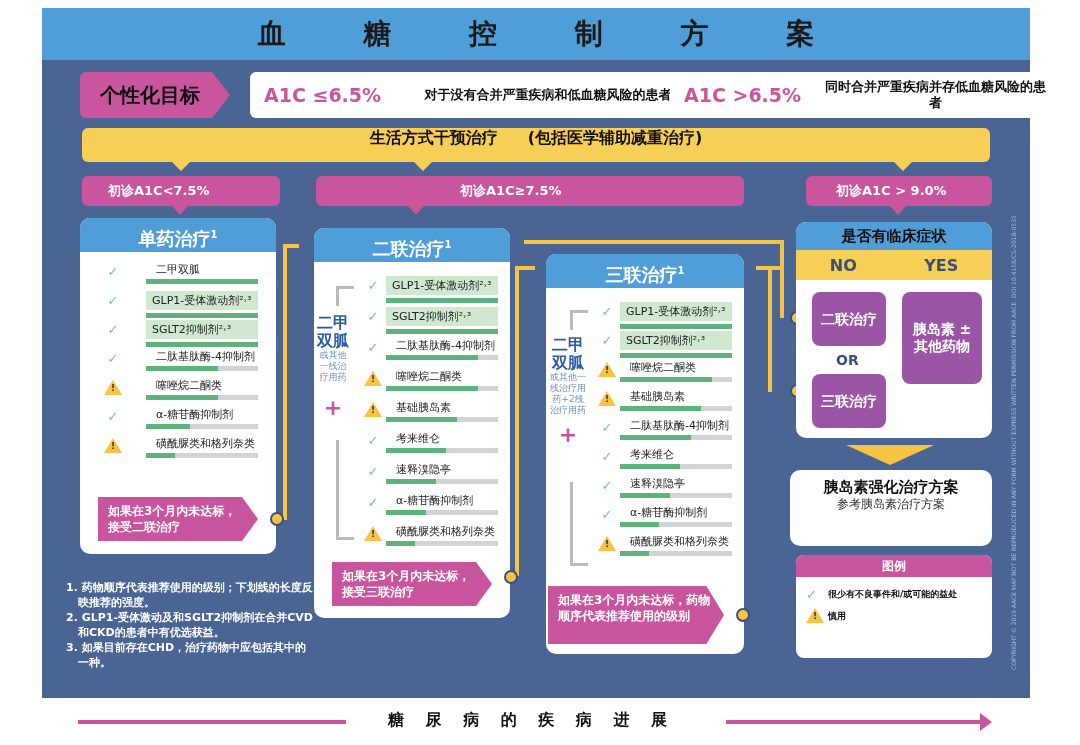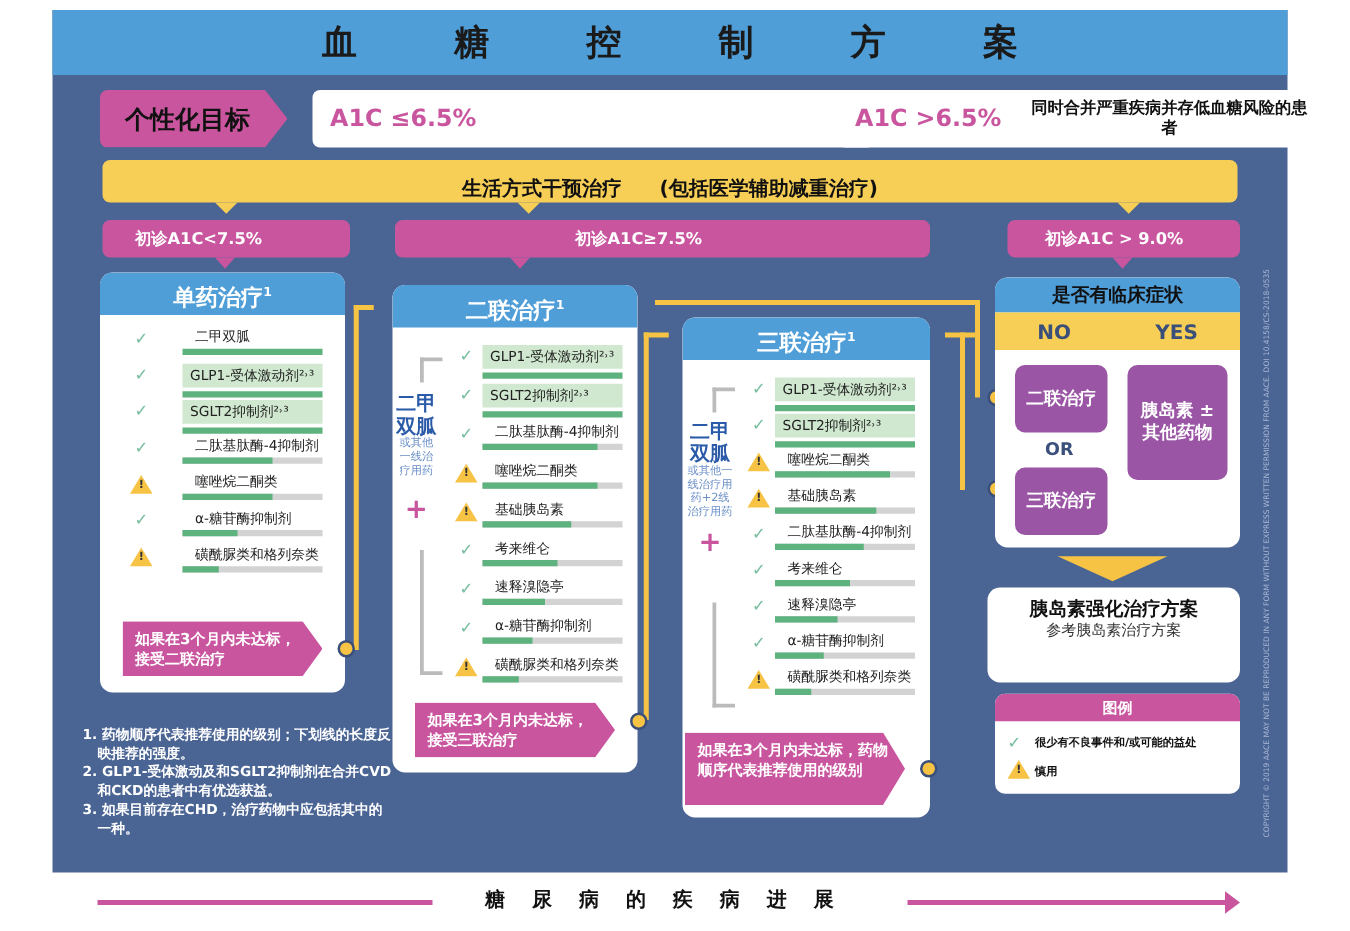--- a/index.html
+++ b/index.html
@@ -5,21 +5,21 @@
 *{box-sizing:border-box;margin:0;padding:0}
 body{width:1080px;height:745px;background:#fff;font-family:"DejaVu Sans","Liberation Sans",sans-serif;position:relative;overflow:hidden}
 .abs{position:absolute}
 #frame{left:42px;top:8px;width:988px;height:690px;background:#4a6494}
 #titlebar{left:42px;top:8px;width:988px;height:52px;background:#4f9ed8;display:flex;align-items:center;justify-content:center}
 #titlebar span{font-size:28px;font-weight:bold;color:#1a1a1a;letter-spacing:34px;padding-left:34px}
 .tag-target{left:80px;top:72px;width:150px;height:46px;background:#c9559f;color:#111;font-weight:bold;font-size:20px;display:flex;align-items:center;padding-left:20px;clip-path:polygon(0 0,88% 0,100% 50%,88% 100%,0 100%);border-radius:6px 0 0 6px}
 .goal{top:72px;height:46px;background:#fff;border-radius:6px;display:flex;align-items:center}
 .goal .a1c{color:#c9559f;font-size:19px;font-weight:bold;margin-left:14px;width:140px;white-space:nowrap}
 .goal .desc{font-size:13px;font-weight:bold;color:#111;text-align:center;line-height:16px;flex:1;padding-right:8px}
-#lifestyle{left:82px;top:128px;width:908px;height:34px;background:#f8cf56;border-radius:6px;display:flex;align-items:flex-end;justify-content:center;font-weight:bold;font-size:16px;color:#111}
+#lifestyle{left:82px;top:128px;width:908px;height:34px;background:#f8cf56;border-radius:6px;display:flex;align-items:flex-start;justify-content:center;font-weight:bold;font-size:16px;color:#111}
 #lifestyle .sub{margin-left:30px}
 .tri-down{width:0;height:0;border-left:9px solid transparent;border-right:9px solid transparent;border-top:9px solid #f8cf56;position:absolute}
 .pinkbar{top:176px;height:30px;background:#c9559f;border-radius:6px;color:#fff;font-weight:bold;font-size:13px;display:flex;align-items:center}
 .pinktri{width:0;height:0;border-left:8px solid transparent;border-right:8px solid transparent;border-top:9px solid #c9559f;position:absolute}
 .card{background:#fff;border-radius:10px;overflow:hidden}
 .card .hdr{background:#4f9ed8;color:#fff;font-weight:bold;font-size:18px;text-align:center;height:34px;line-height:34px}
 .card .hdr sup{font-size:10px}
 .item{position:absolute;height:26px}
 .item .ic{position:absolute;left:0;top:2px;width:18px;height:16px;font-size:13px;color:#7bbfa0;text-align:center}
 .item .ic.warn{color:#333}
@@ -46,20 +46,21 @@
 <body>
 
 <div class="abs" id="frame"></div>
 <div class="abs" id="titlebar">
     <span>血 糖 控 制 方 案</span>
   </div>
 
 <div class="abs tag-target">个性化目标</div>
 <div class="abs goal" style="left:250px;width:450px">
   <span class="a1c">A1C ≤6.5%</span>
+  <span class="desc">对于没有合并严重疾病和低血糖风险的患者</span>
 </div>
 <div class="abs goal" style="left:670px;width:385px">
   <span class="a1c">A1C &gt;6.5%</span>
   <span class="desc">同时合并严重疾病并存低血糖风险的患者</span>
 </div>
 
 <div class="abs" id="lifestyle">
   <span>生活方式干预治疗</span>
   <span class="sub">(包括医学辅助减重治疗)</span>
 </div>
@@ -311,21 +312,21 @@
 <div class="purple" style="left:812px;top:374px;width:74px;height:54px">三联治疗</div>
 <div class="purple" style="left:902px;top:292px;width:80px;height:92px;padding:4px">胰岛素 ± 其他药物</div>
 
 <div class="tri-down" style="left:846px;top:445px;border-left-width:44px;border-right-width:44px;border-top-width:20px;border-top-color:#f6c344"></div>
 
 <div class="abs" style="left:790px;top:470px;width:202px;height:76px;background:#fff;border-radius:10px;text-align:center;padding-top:8px">
   <div style="font-weight:bold;font-size:15px;line-height:18px;color:#111">胰岛素强化治疗方案</div>
   <div style="font-size:12px;color:#333">参考胰岛素治疗方案</div>
 </div>
 
-<div class="abs" style="left:796px;top:555px;width:196px;height:80px;background:#fff;border-radius:8px;overflow:hidden">
+<div class="abs" style="left:796px;top:555px;width:196px;height:103px;background:#fff;border-radius:8px;overflow:hidden">
   <div style="background:#c9559f;color:#fff;font-weight:bold;text-align:center;font-size:12px;height:22px;line-height:22px">图例</div>
   <div style="display:flex;align-items:center;margin:10px 0 0 10px;font-size:9px;font-weight:bold;color:#111">
     <span style="color:#7bbfa0;font-size:13px;width:22px">✓</span>
     <span>很少有不良事件和/或可能的益处</span>
   </div>
   <div style="display:flex;align-items:center;margin:6px 0 0 10px;font-size:9px;font-weight:bold;color:#111">
     <span style="width:22px"><span class="warnicon"><b>!</b></span></span>
     <span>慎用</span>
   </div>
 </div>

